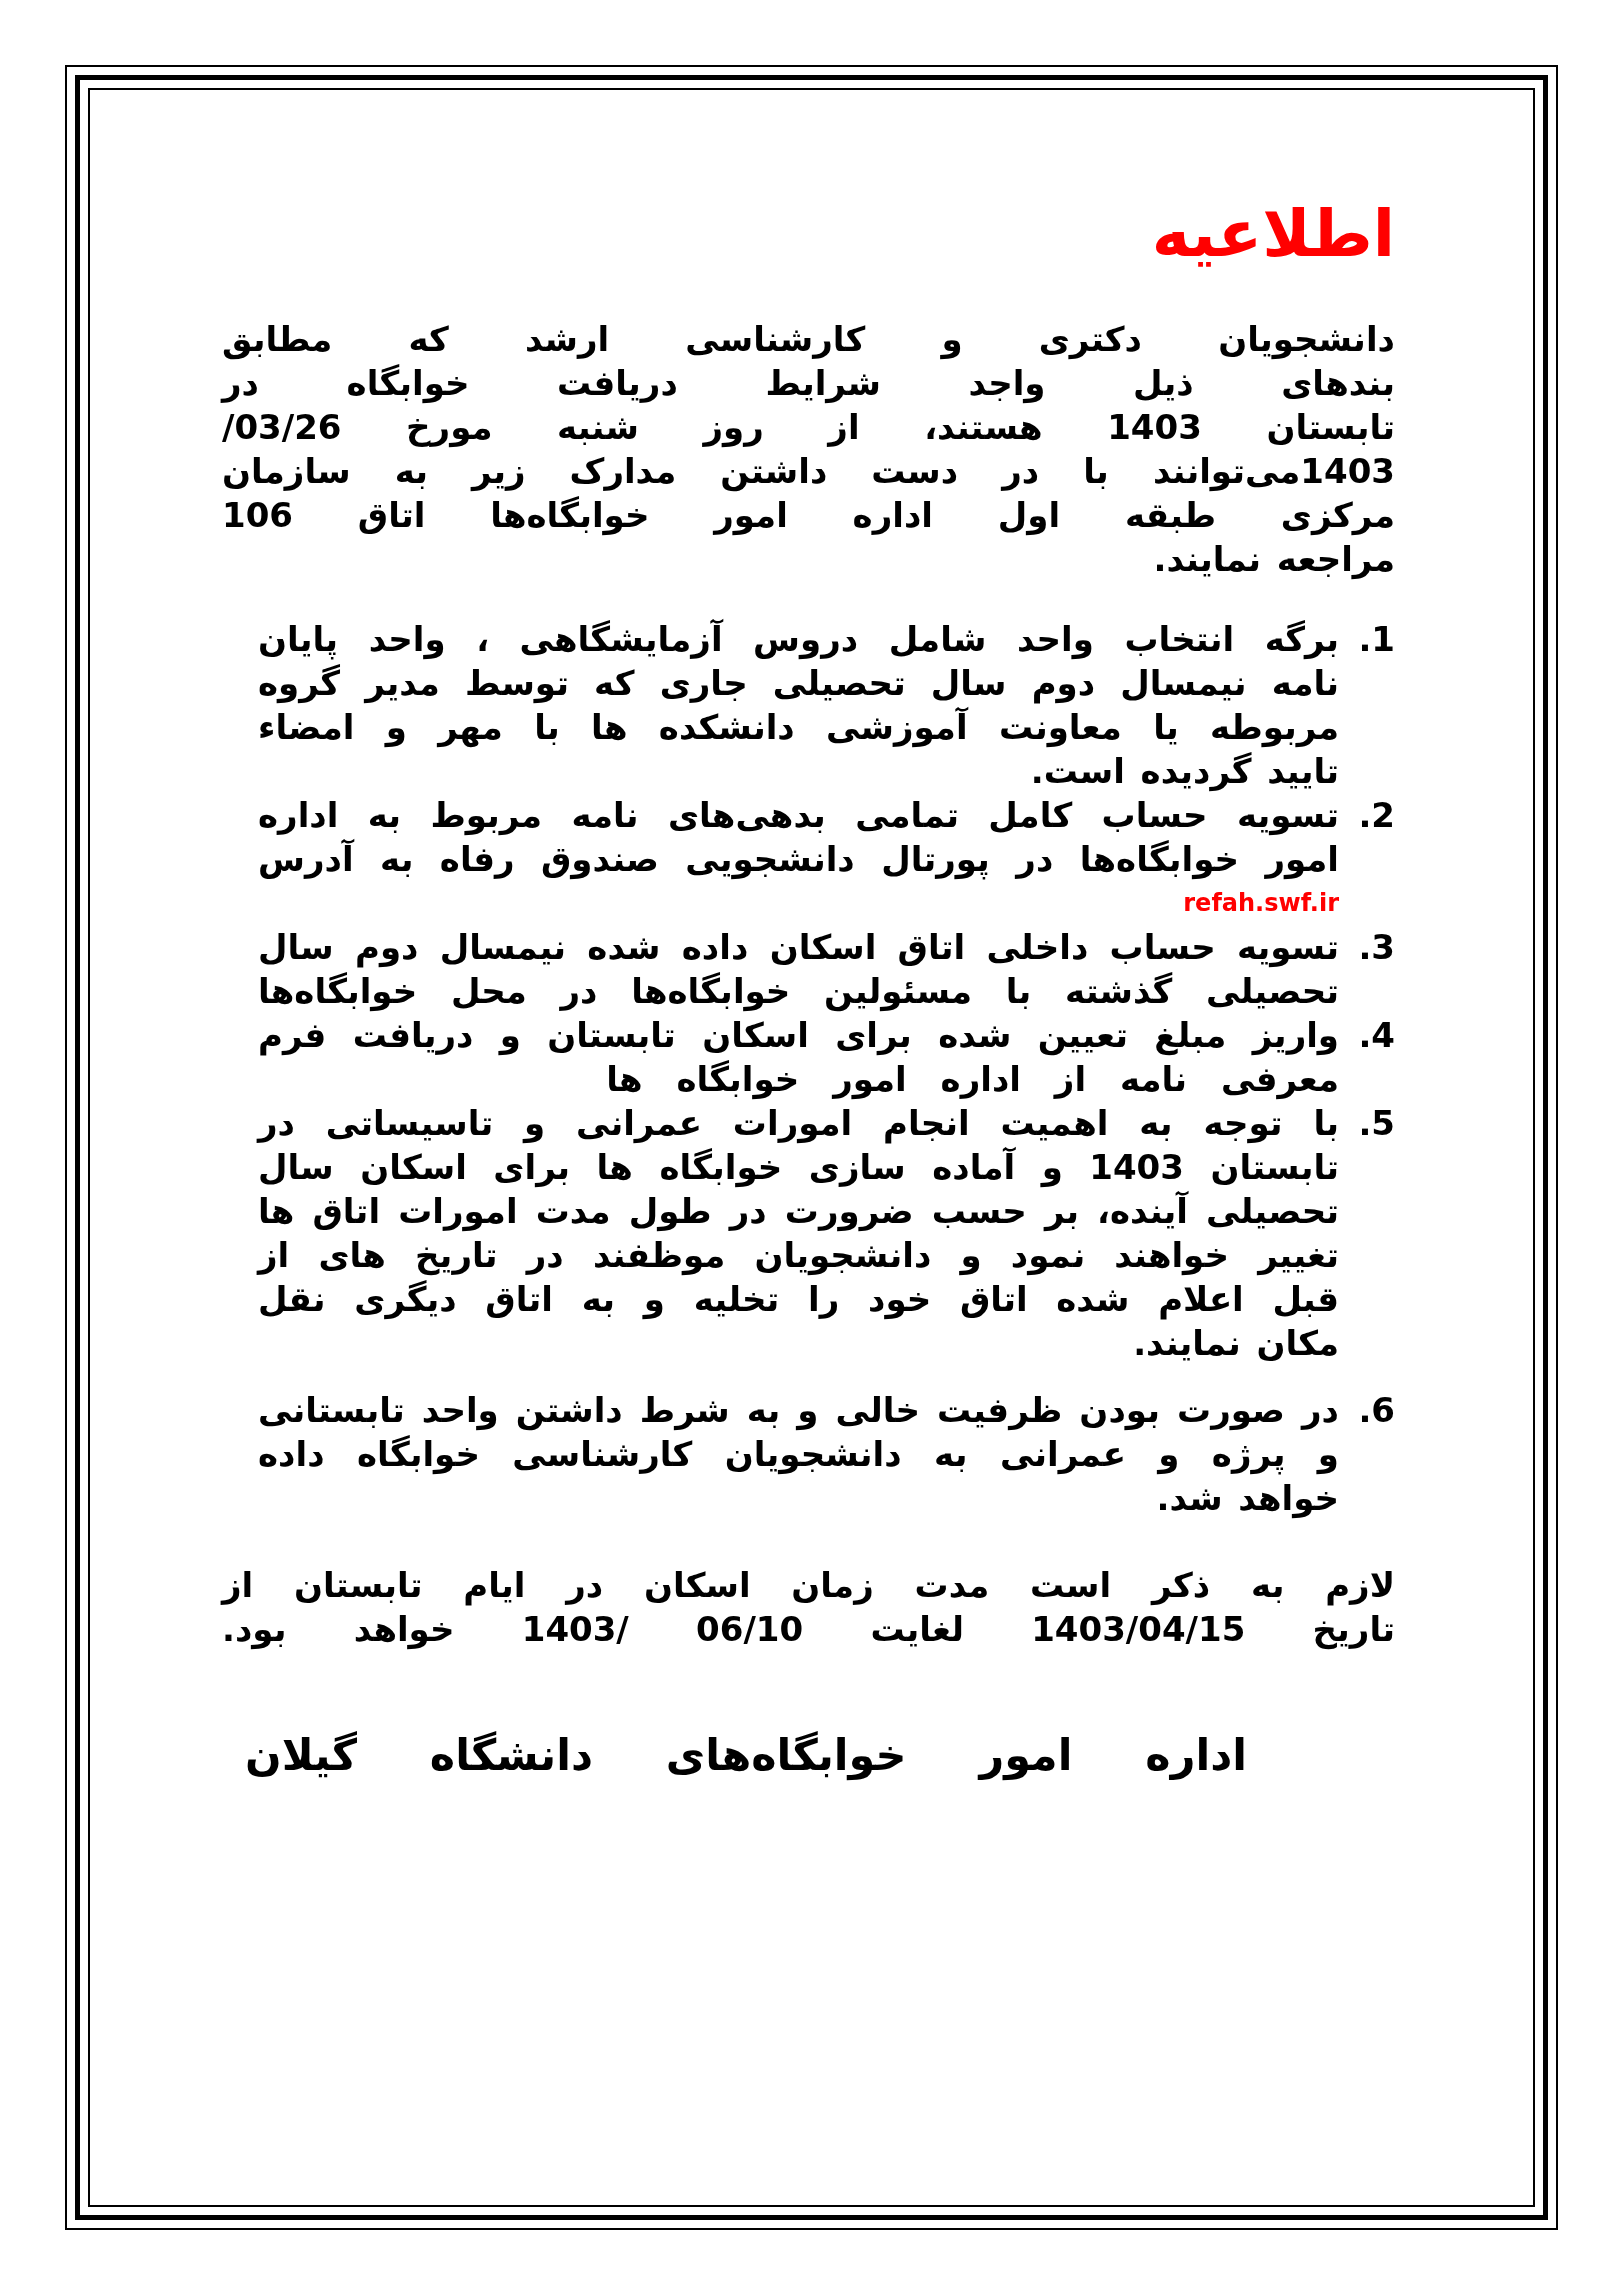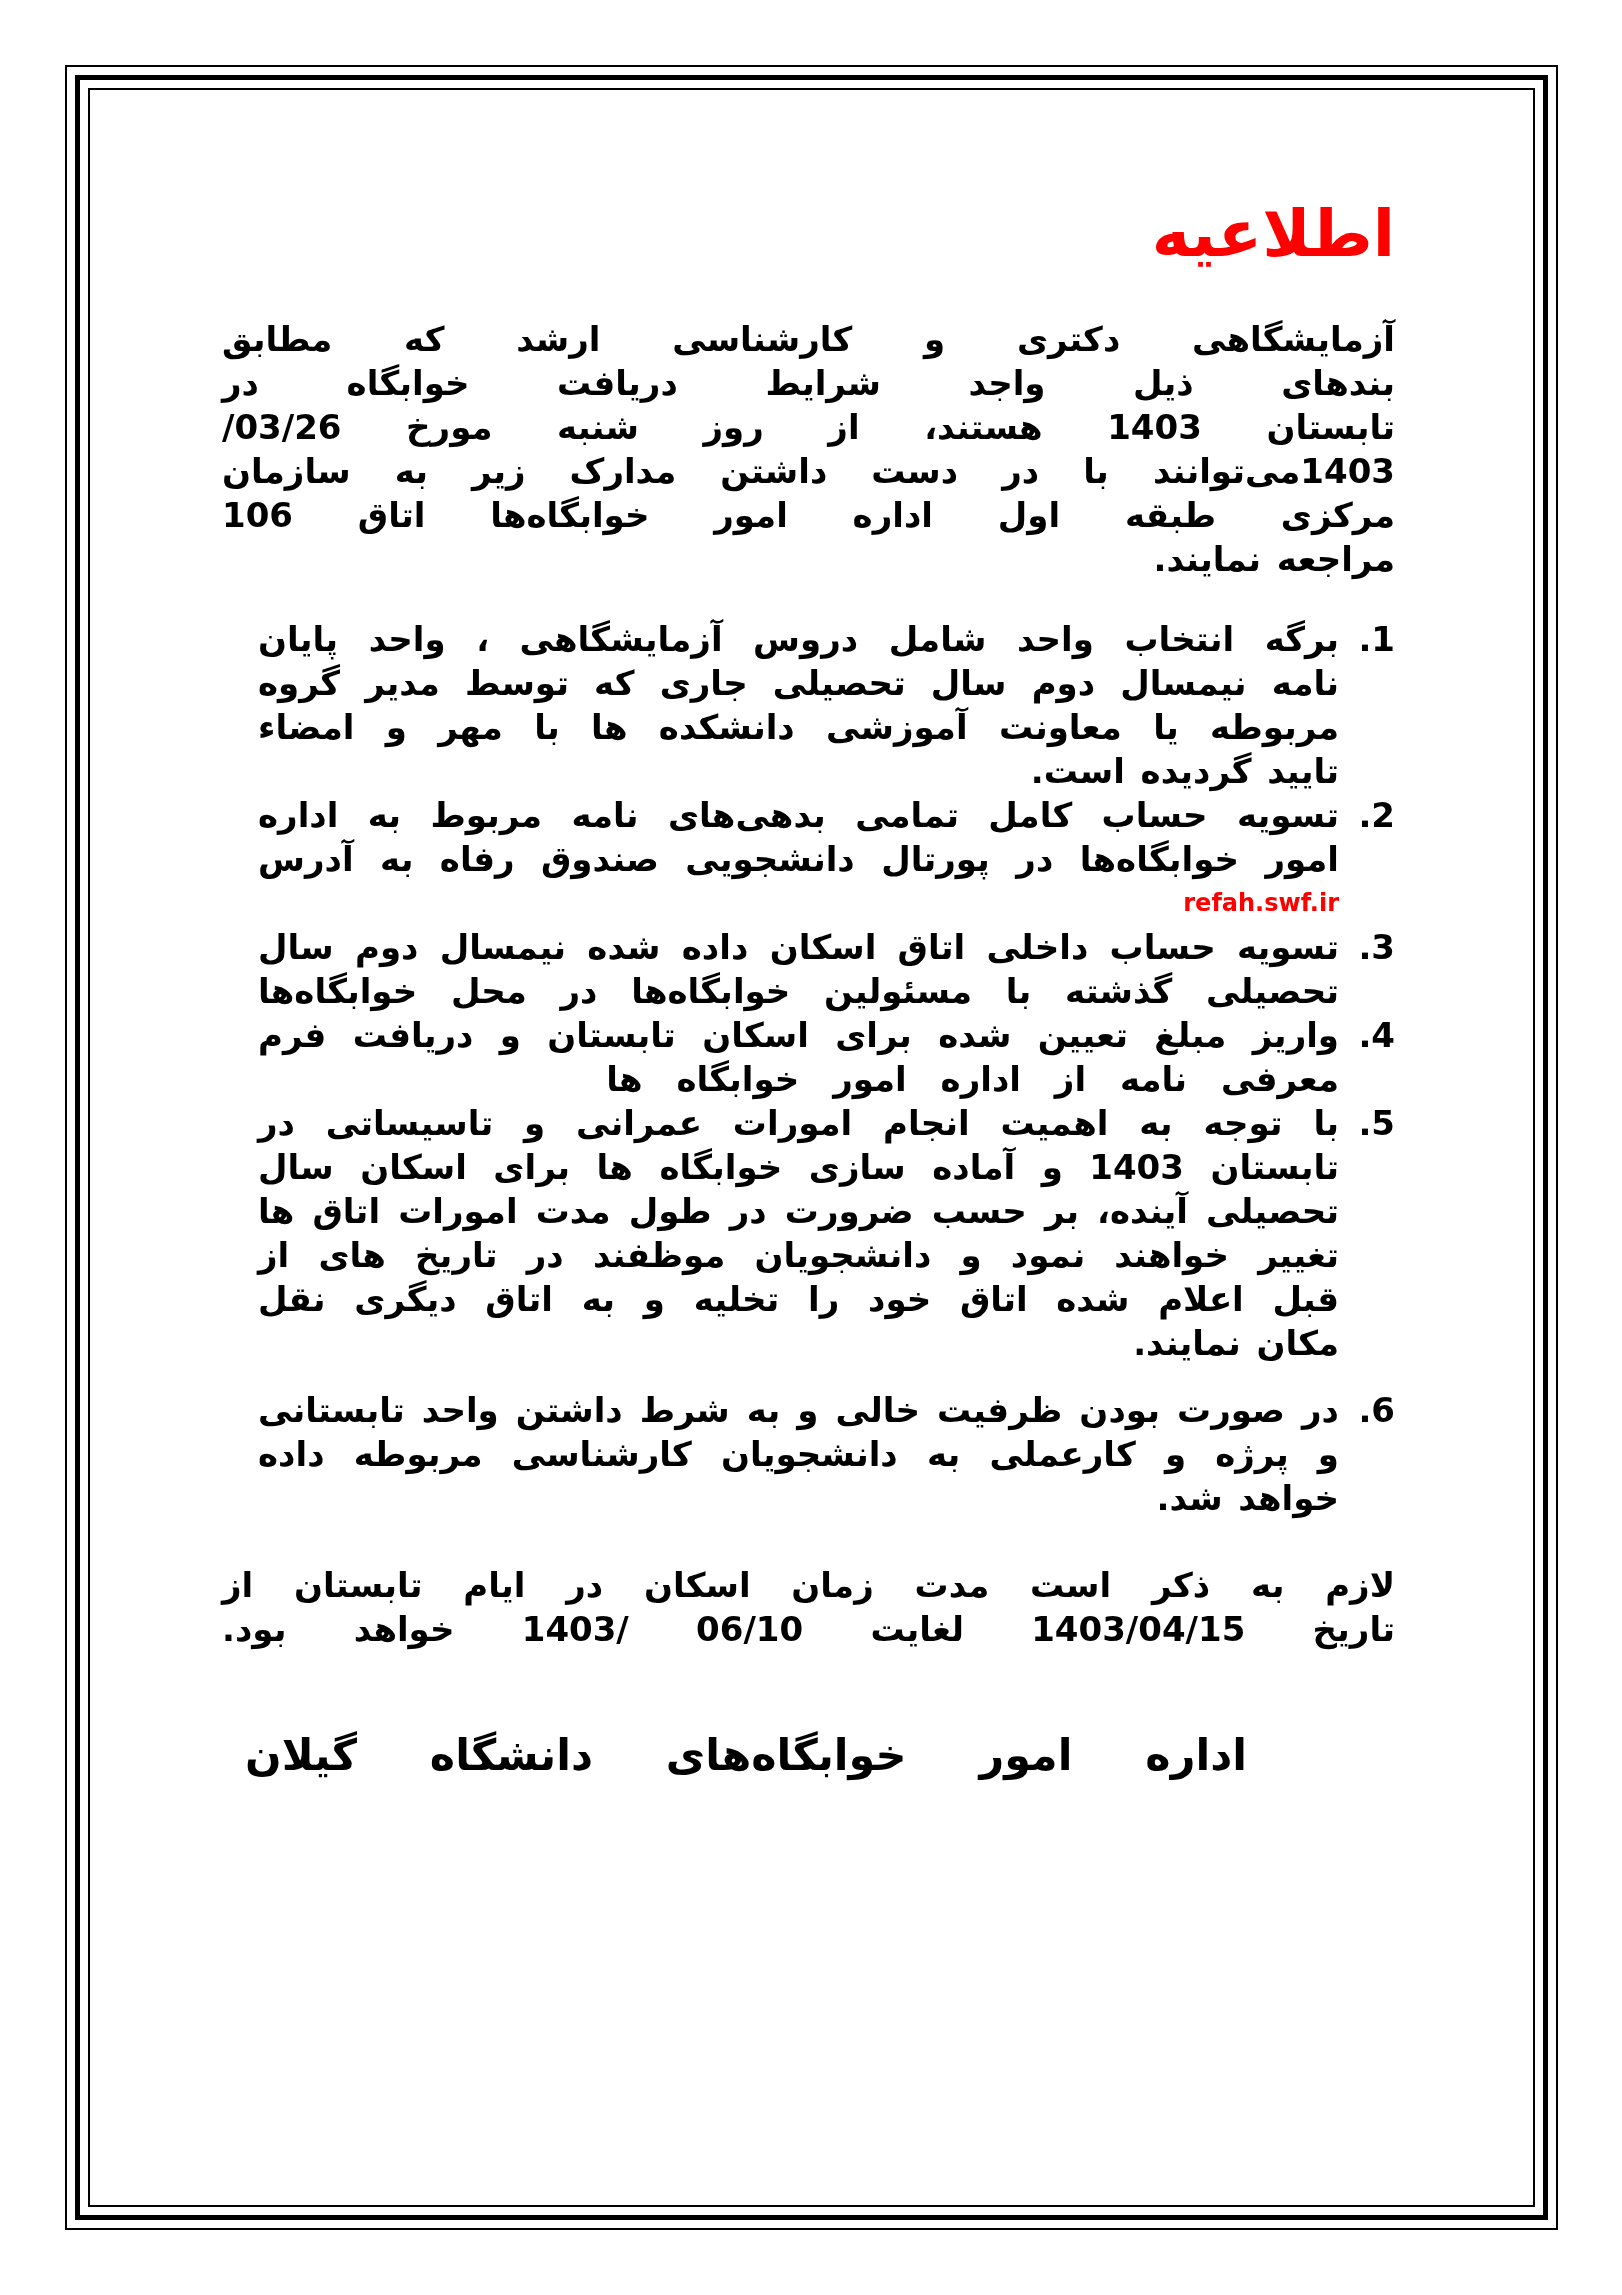--- a/index.html
+++ b/index.html
@@ -54,21 +54,21 @@
   <div class="frame f1"></div>
   <div class="frame f2"></div>
   <div class="frame f3"></div>
 
   <div class="content">
 
     <h1 class="title red">اطلاعیه</h1>
 
 
     <div class="intro">
-      <div class="body-line j">آزمایشگاهی دکتری و کارشناسی ارشد که مطابق</div>
+      <div class="body-line j">دانشجویان دکتری و کارشناسی ارشد که مطابق</div>
       <div class="body-line j">بندهای ذیل واجد شرایط دریافت خوابگاه در</div>
       <div class="body-line j">تابستان 1403 هستند، از روز شنبه مورخ ⁦/03/26⁩</div>
       <div class="body-line j">1403می‌توانند با در دست داشتن مدارک زیر به سازمان</div>
       <div class="body-line j">مرکزی طبقه اول اداره امور خوابگاه‌ها اتاق 106</div>
       <div class="body-line r">مراجعه نمایند.</div>
     </div>
 
     <div class="list">
 
       <div class="item">
@@ -115,21 +115,21 @@
           <div class="body-line j">تغییر خواهند نمود و دانشجویان موظفند در تاریخ های از</div>
           <div class="body-line j">قبل اعلام شده اتاق خود را تخلیه و به اتاق دیگری نقل</div>
           <div class="body-line r">مکان نمایند.</div>
         </div>
       </div>
 
       <div class="item gap-top">
         <div class="num">6.</div>
         <div class="itext">
           <div class="body-line j">در صورت بودن ظرفیت خالی و به شرط داشتن واحد تابستانی</div>
-          <div class="body-line j">و پرژه و کارعملی به دانشجویان کارشناسی مربوطه داده</div>
+          <div class="body-line j">و پرژه و عمرانی به دانشجویان کارشناسی خوابگاه داده</div>
           <div class="body-line r">خواهد شد.</div>
         </div>
       </div>
 
     </div>
 
     <div class="note">
       <div class="body-line j">لازم به ذکر است مدت زمان اسکان در ایام تابستان از</div>
       <div class="body-line j">تاریخ ⁦1403/04/15⁩ لغایت ⁦1403/ 06/10⁩ خواهد بود.</div>
     </div>

